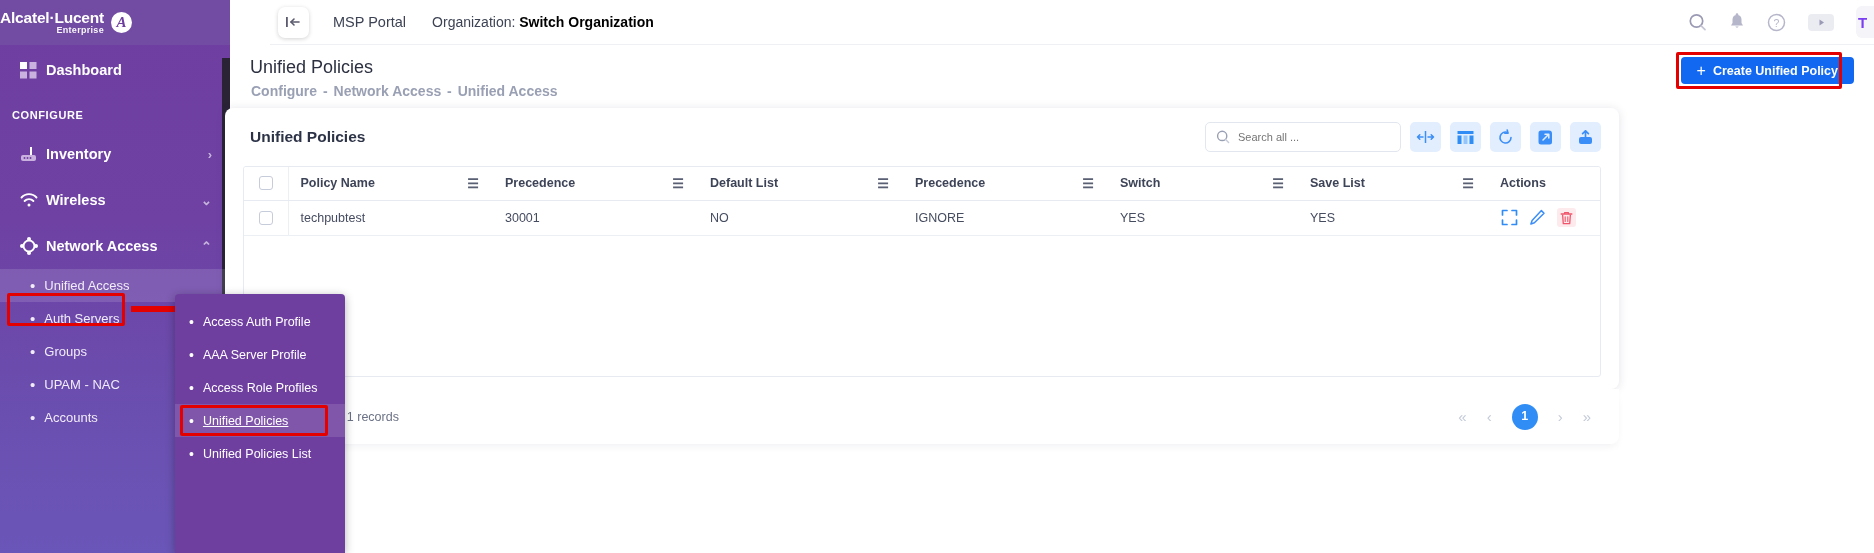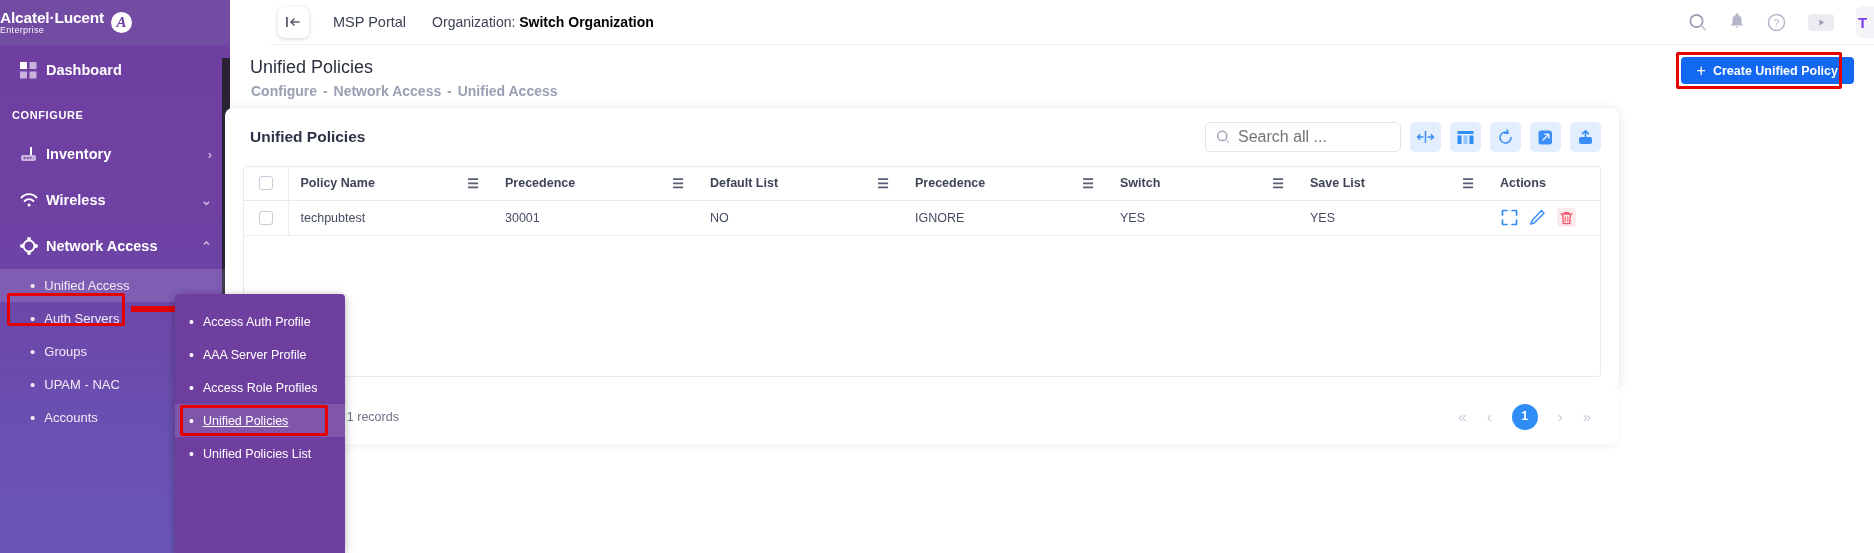--- a/index.html
+++ b/index.html
@@ -17,21 +17,21 @@
     width: 230px; height: 553px;
     background: linear-gradient(180deg,#6f3fa0 0%,#6e41a3 40%,#6a4fb0 75%,#6a56b8 100%);
     overflow: hidden;
   }
   .logo-area {
     height: 45px; display: flex; align-items: center;
     background: #724ba2;
   }
   .logo-text { color: #fff; line-height: 1.05; }
   .logo-text .l1 { font-size: 15.5px; font-weight: bold; letter-spacing: -0.2px; }
-  .logo-text .l2 { font-size: 9px; font-weight: normal; letter-spacing: 0.3px; opacity: .95; }
+  .logo-text .l2 { font-size: 9px; font-weight: bold; letter-spacing: 0.3px; opacity: .95; text-align: right; }
   .logo-mark {
     width: 21px; height: 21px; border-radius: 50%;
     background: #fff; margin-left: 7px;
     display: flex; align-items: center; justify-content: center;
     color: #6f3fa0; font-size: 15px; font-style: italic; font-weight: bold;
     font-family: "Liberation Serif", serif; line-height: 1;
   }
   .sb-scroll { position: relative; height: 508px; }
   .sb-track {
     position: absolute; right: 0; top: 13px; width: 8px; height: 495px;
@@ -149,21 +149,21 @@
   }
   .card-head { display: flex; align-items: center; padding: 14px 18px 0 25px; }
   .card-title { font-size: 15.5px; color: #2d3347; font-weight: bold; }
   .card-tools { margin-left: auto; display: flex; align-items: center; gap: 9px; }
   .search-box {
     width: 196px; height: 30px; border: 1px solid #e2e6ee; border-radius: 5px;
     display: flex; align-items: center; padding: 0 10px; gap: 8px;
     cursor: text;
   }
   .search-box input {
-    border: none; outline: none; font-size: 16px; color: #8a90a4;
+    border: none; outline: none; font-size: 11px; color: #8a90a4;
     font-family: "Liberation Sans", sans-serif; width: 150px; background: transparent;
   }
   .tbtn {
     width: 31px; height: 30px; background: #e2eefd; border-radius: 5px;
     display: flex; align-items: center; justify-content: center;
     color: #3b8ef7; cursor: pointer;
   }
 
   
   .tbl-wrap {

